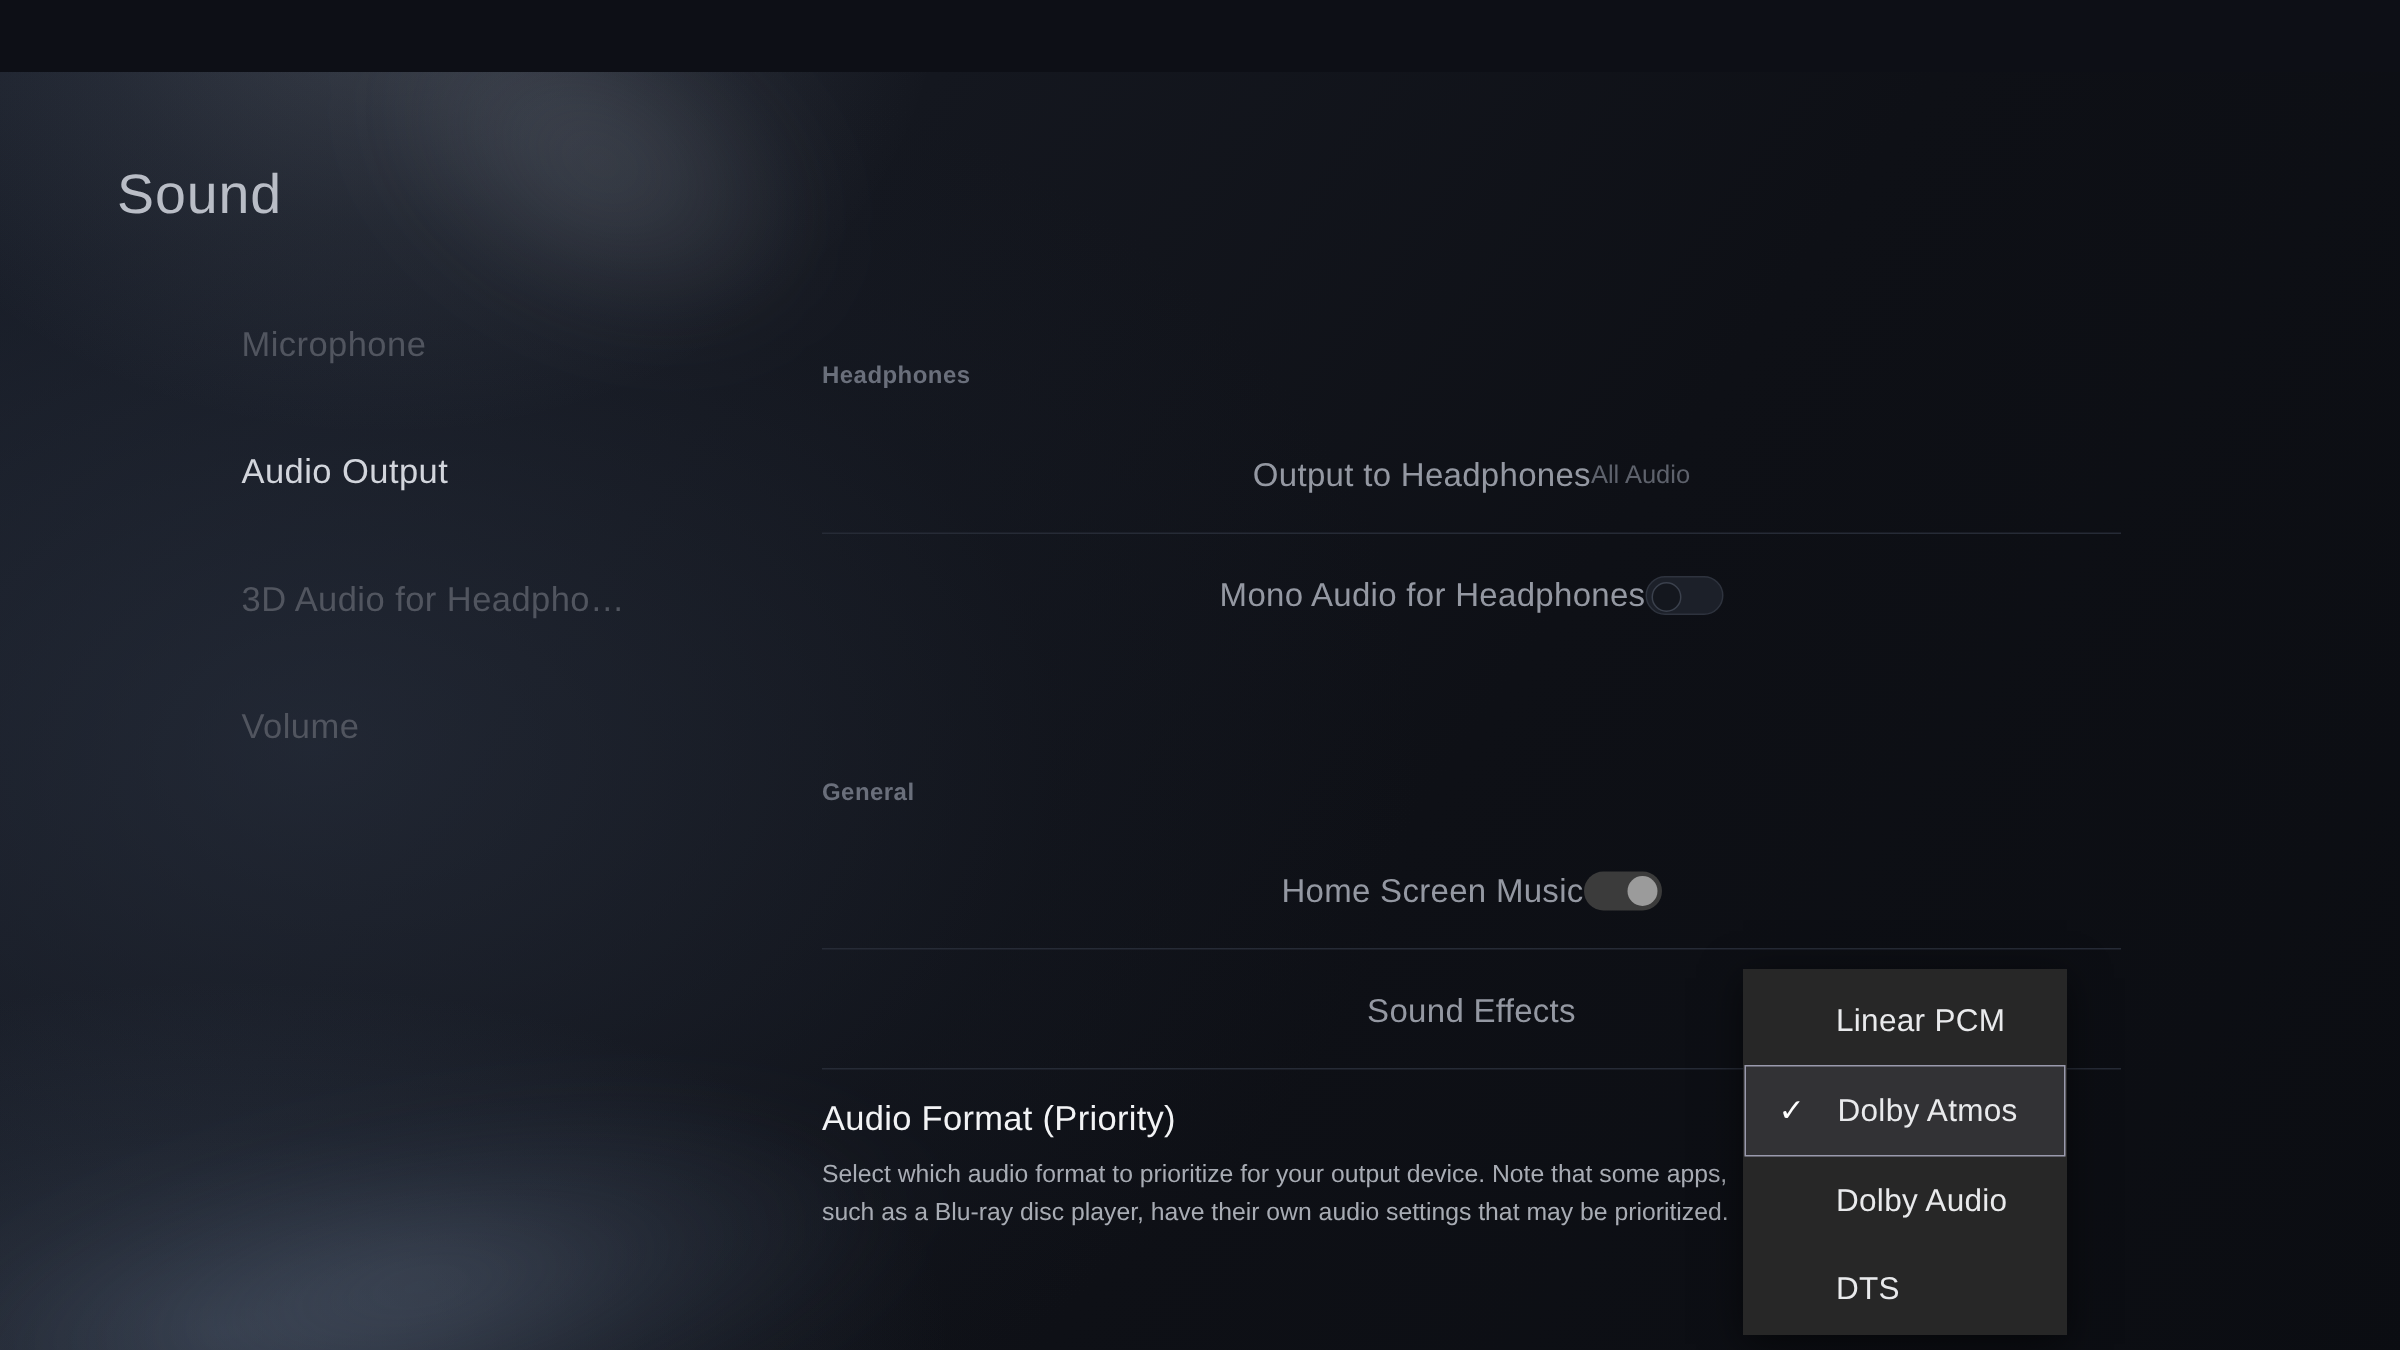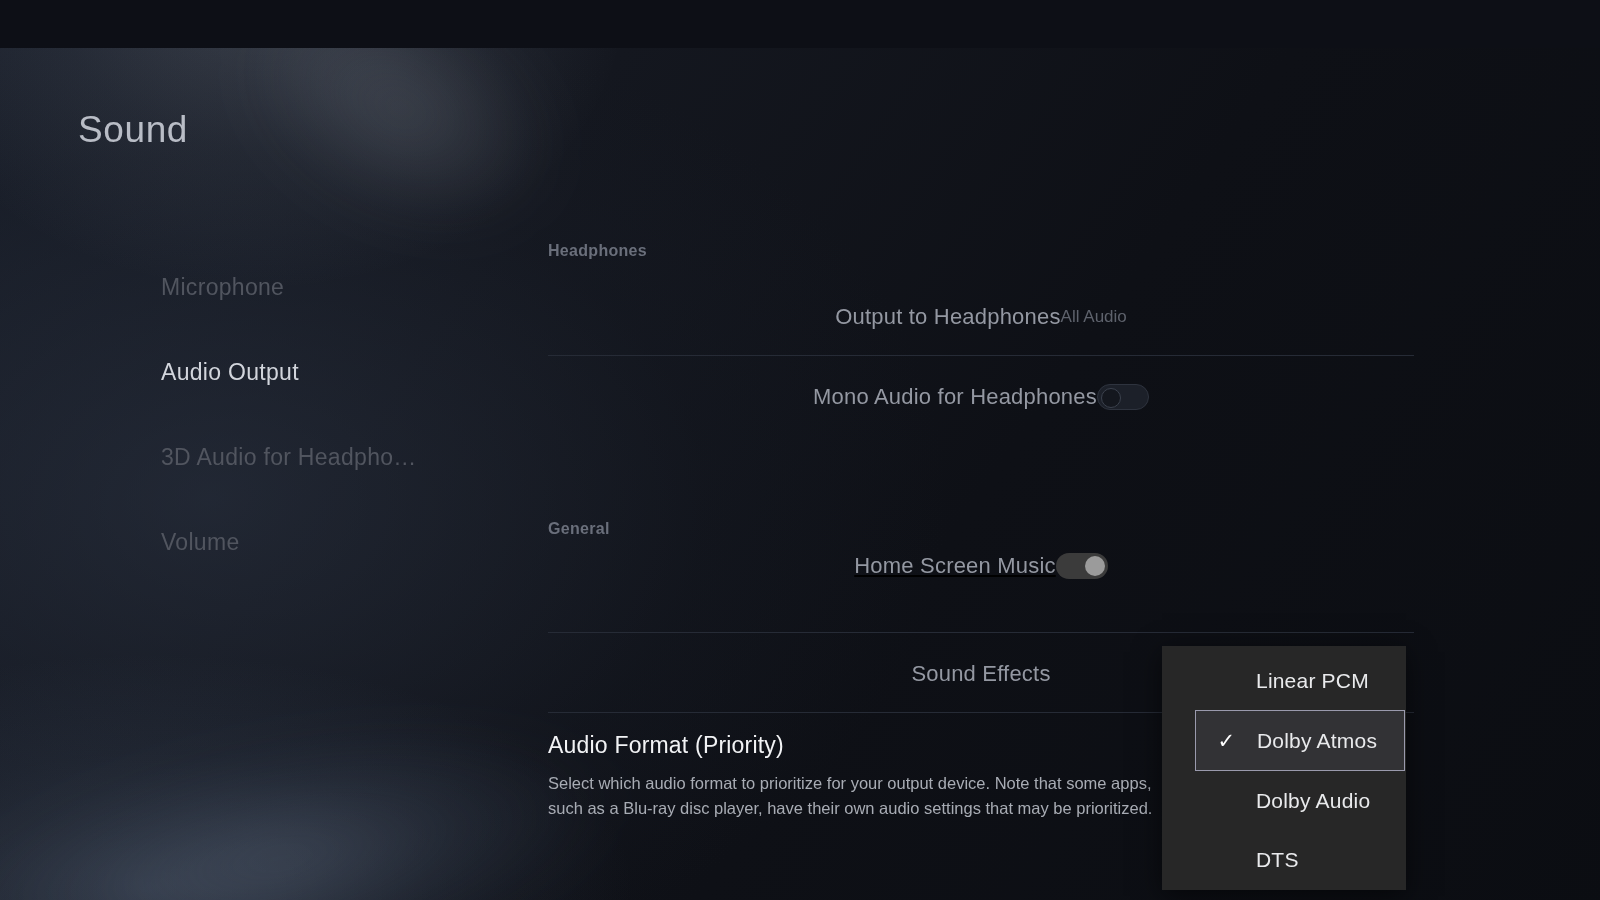--- a/index.html
+++ b/index.html
@@ -57,21 +57,21 @@
     color:#b9bdc6;
   }
 
   
   #sidebar {
     position:absolute; left:161px; top:168px;
     width:330px;
   }
   .side-item {
     height:85px;
-    display:flex; align-items:flex-end;
+    display:flex; align-items:flex-start;
     font-size:23px; font-weight:400;
     letter-spacing:0.3px;
     white-space:nowrap;
     color:#51555f;
   }
   .side-item.active { color:#d2d5dc; }
 
   
   #content {
     position:absolute; left:548px; top:0;
@@ -96,21 +96,21 @@
     letter-spacing:0.2px;
     color:#9498a2;
   }
   .row-value {
     font-size:17px; font-weight:400;
     color:#5e626c;
   }
 
   #row-output-headphones { top:230px; }
   #row-mono-headphones   { top:310px; }
-  #row-home-music        { top:479px;text-decoration:underline; }
+  #row-home-music        { top:507px; }
   #row-sound-effects     { top:587px; }
 
   .divider {
     position:absolute; left:0; width:866px; height:1px;
     background:#262b36;
   }
   #div-1 { top:307px; }
   #div-2 { top:584px; }
   #div-3 { top:664px; }
 
@@ -142,26 +142,25 @@
     margin-top:12px;
     font-size:16.5px; line-height:25px;
     color:#a8acb4;
     width:640px;
   }
 
   
   #dropdown {
     position:absolute;
     left:1162px; top:598px;
-    width:244px; height:244px;
+    width:216px; height:244px;
     background:#272727;
     box-shadow:0 6px 26px rgba(0,0,0,0.55);
     z-index:40;
     padding-top:5px;
-    padding-left:32px;
   }
   .dd-item {
     position:relative;
     height:59px;
     display:flex; align-items:center;
     font-size:21px; font-weight:400;
     color:#e9eaec;
     letter-spacing:0.2px;
   }
   .dd-check {

